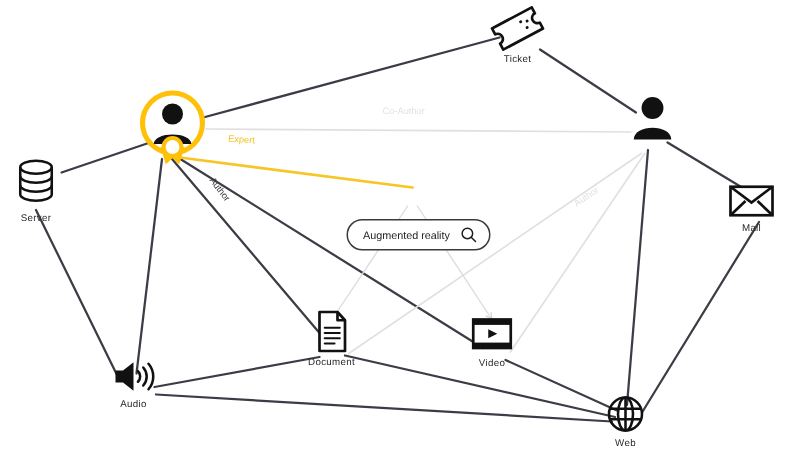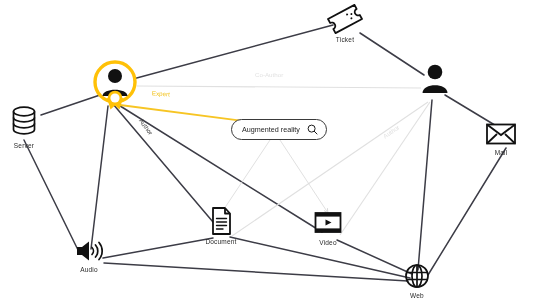--- a/index.html
+++ b/index.html
@@ -4,21 +4,21 @@
 <style>
   html,body{margin:0;padding:0;background:#ffffff;}
   body{width:540px;height:304px;overflow:hidden;font-family:"Liberation Sans",sans-serif;}
   #canvas{position:relative;width:540px;height:304px;background:#fff;}
   svg#graph{position:absolute;inset:0;width:540px;height:304px;}
   .node{position:absolute;display:flex;flex-direction:column;align-items:center;justify-content:flex-start;}
   .node-label{font-size:6.5px;color:#2b2b2b;margin-top:2px;letter-spacing:.2px;white-space:nowrap;font-family:"Liberation Sans",sans-serif;}
   .glyph{display:block;line-height:0;}
   .pill{position:absolute;display:flex;align-items:center;gap:7px;
         border:1.1px solid #3a3a3a;border-radius:11px;background:#fff;
-        padding:3px 8px 3px 10px;height:13px;box-sizing:content-box;}
+        padding:3px 8px 3px 10px;height:13px;box-sizing:content-box;margin-top:27px;}
   .pill-text{font-size:7.2px;color:#1d1d1d;white-space:nowrap;font-family:"Liberation Sans",sans-serif;}
   .edge-label{position:absolute;font-size:6.2px;white-space:nowrap;font-family:"Liberation Sans",sans-serif;}
   .lbl-coauthor{color:#e2e2e2;}
   .lbl-expert{color:#f2c21c;}
   .lbl-author{color:#3a3a3a;}
   .lbl-author-faint{color:#e0e0e0;}
 </style>
 </head>
 <body>
 

